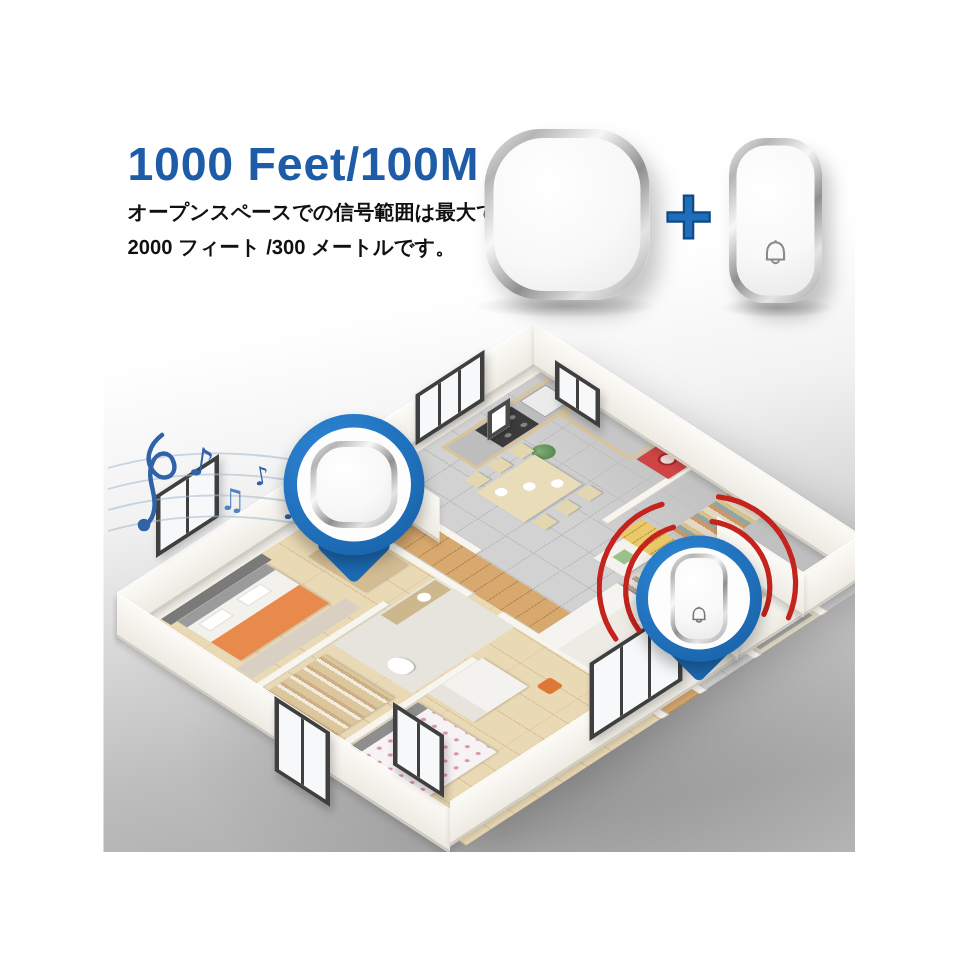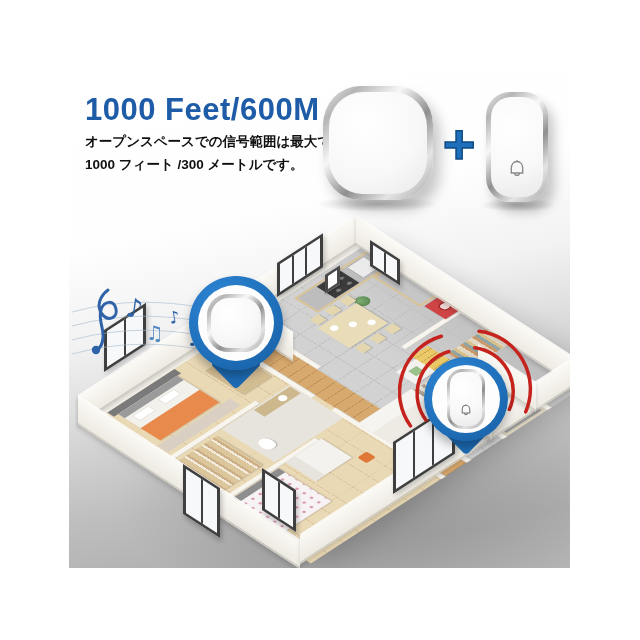--- a/index.html
+++ b/index.html
@@ -181,23 +181,23 @@
   .house-shadow{z-index:1;} .iso-plane{z-index:2;} .band{z-index:3;} .win,.pic-frame{z-index:4;}
   .music-svg{z-index:5;} .arcs-svg{z-index:6;} .pin{z-index:7;}
   .title,.jp,.receiver,.plus,.doorbell,.prod-shadow{z-index:8;}
 </style>
 </head>
 <body>
 
 <div class="canvas">
   <div class="content">
 
-    <div class="title">1000 Feet/600M</div>
+    <div class="title">1000 Feet/100M</div>
     <div class="jp jp1">オープンスペースでの信号範囲は最大で</div>
-    <div class="jp jp2">1000 フィート /300 メートルです。</div>
+    <div class="jp jp2">2000 フィート /300 メートルです。</div>
 
     <div class="prod-shadow shadow-r"></div>
     <div class="prod-shadow shadow-d"></div>
     <div class="receiver chrome">
       <div class="face"></div>
     </div>
     <div class="plus">+</div>
     <div class="doorbell chrome">
       <div class="face"></div>
       <svg class="bell" viewBox="0 0 24 24">

